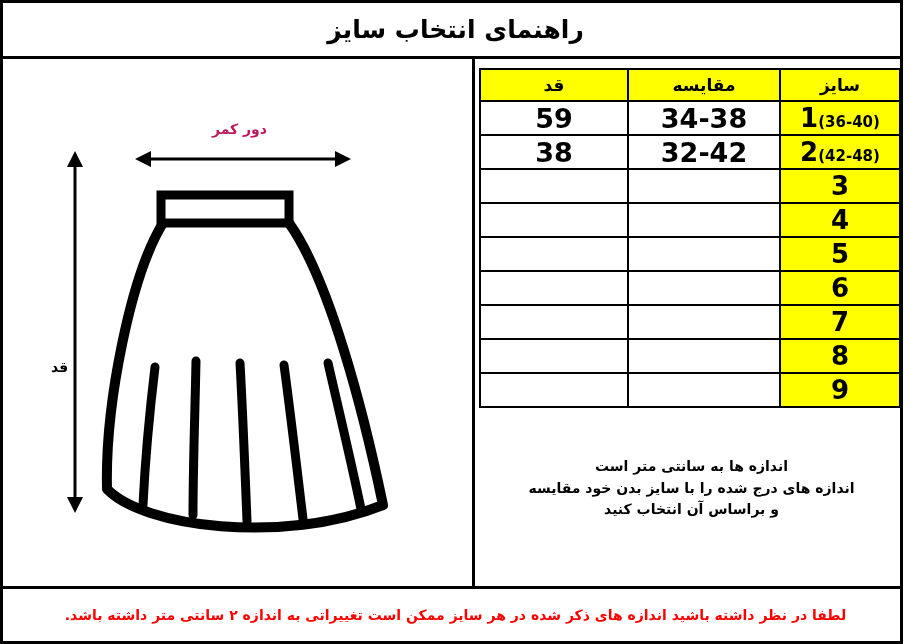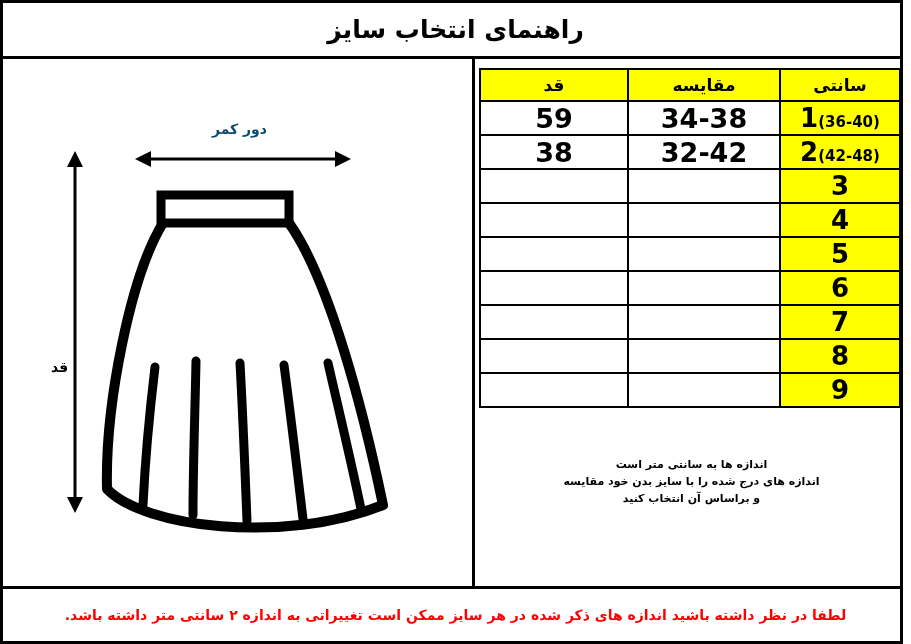--- a/index.html
+++ b/index.html
@@ -58,21 +58,21 @@
     height: 527px;
     border-right: 3px solid #000000;
   }
   #waist-label {
     position: absolute;
     right: 205px;
     top: 62px;
     font-size: 14px;
     font-weight: bold;
     direction: rtl;
-    color: #0c4a6e;
+    color: #be185d;
   }
   #length-label {
     position: absolute;
     left: 48px;
     top: 300px;
     font-size: 14px;
     font-weight: bold;
     direction: rtl;
     color: #000;
   }
@@ -125,21 +125,21 @@
   }
 
   
   #notes {
     position: absolute;
     left: 472px;
     top: 397px;
     width: 433px;
     direction: rtl;
     text-align: center;
-    font-size: 11px;
+    font-size: 14px;
     font-weight: bold;
     line-height: 1.55;
     color: #000000;
   }
 
   
   #footer {
     position: absolute;
     left: 0;
     bottom: 0;
@@ -201,21 +201,21 @@
 
     <div id="table-panel">
       <table class="size-table">
         <colgroup>
           <col class="col-size">
           <col class="col-waist">
           <col class="col-length">
         </colgroup>
         <thead>
           <tr>
-            <th>سانتی</th>
+            <th>سایز</th>
             <th>مقایسه</th>
             <th>قد</th>
           </tr>
         </thead>
         <tbody id="table-body">
             <tr>
               <td class="size-cell"><span class="paren">(36-40)</span><span>1</span></td>
               <td class="val-cell">34-38</td>
               <td class="val-cell">59</td>
             </tr>

